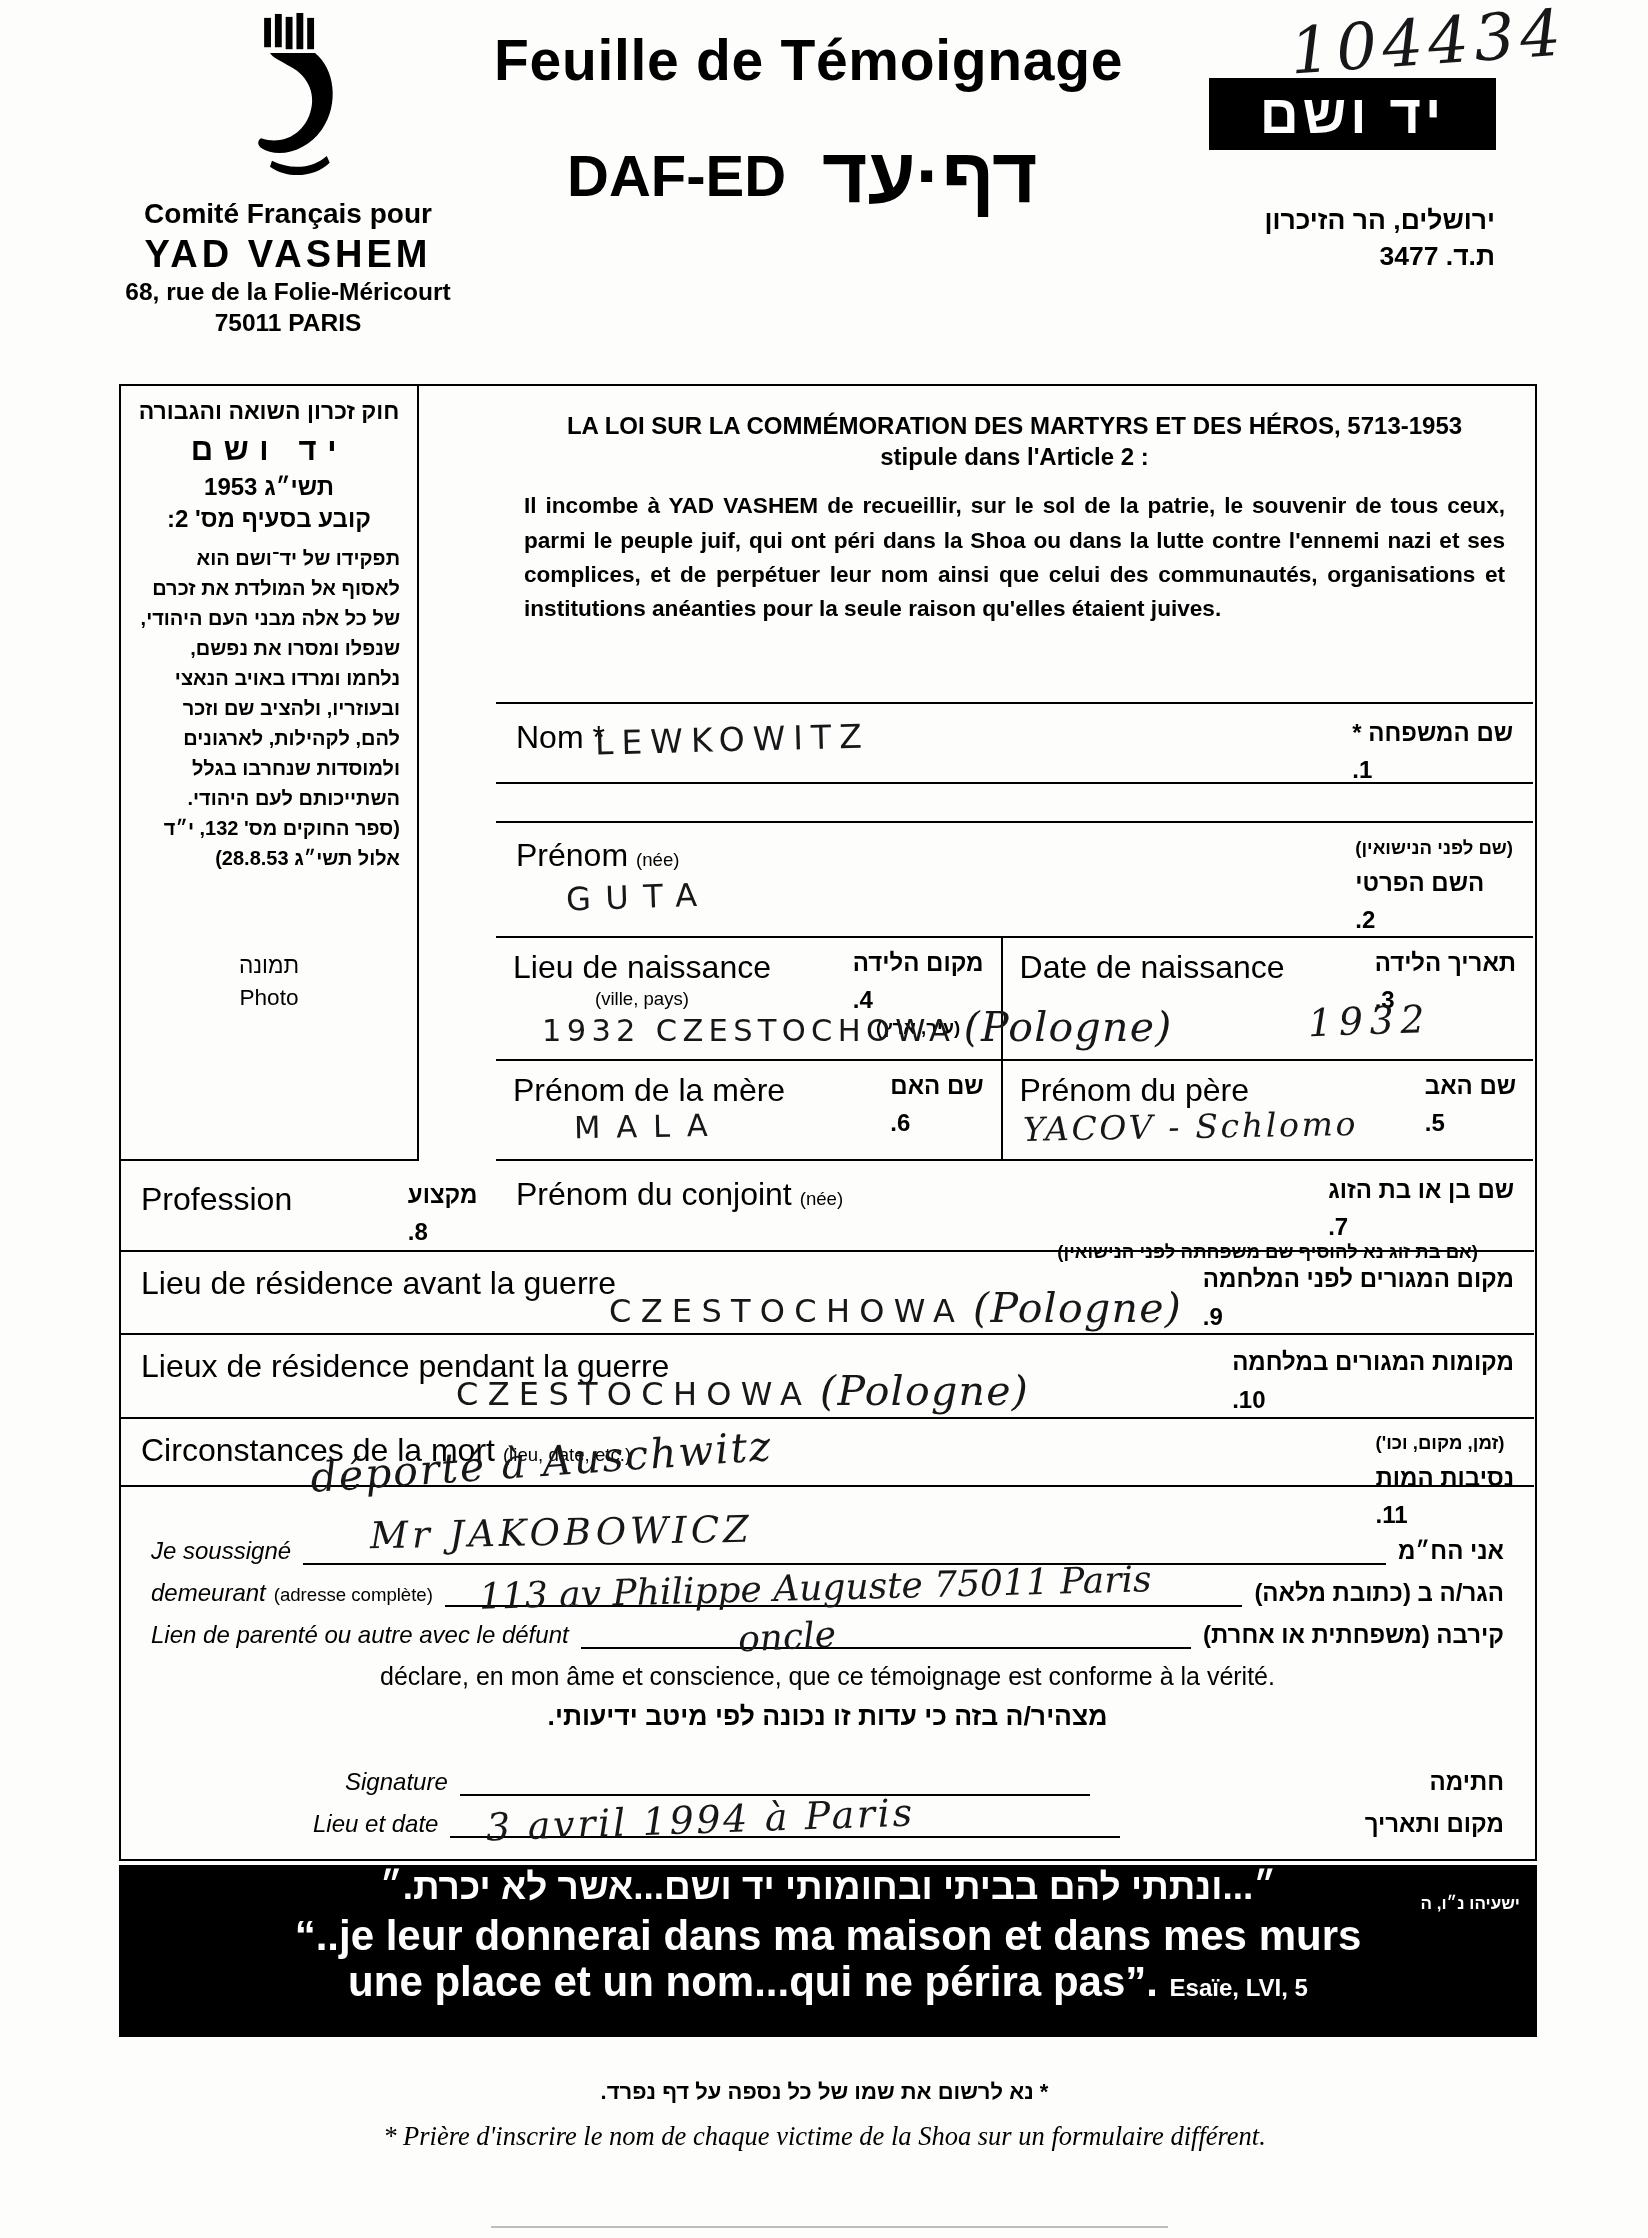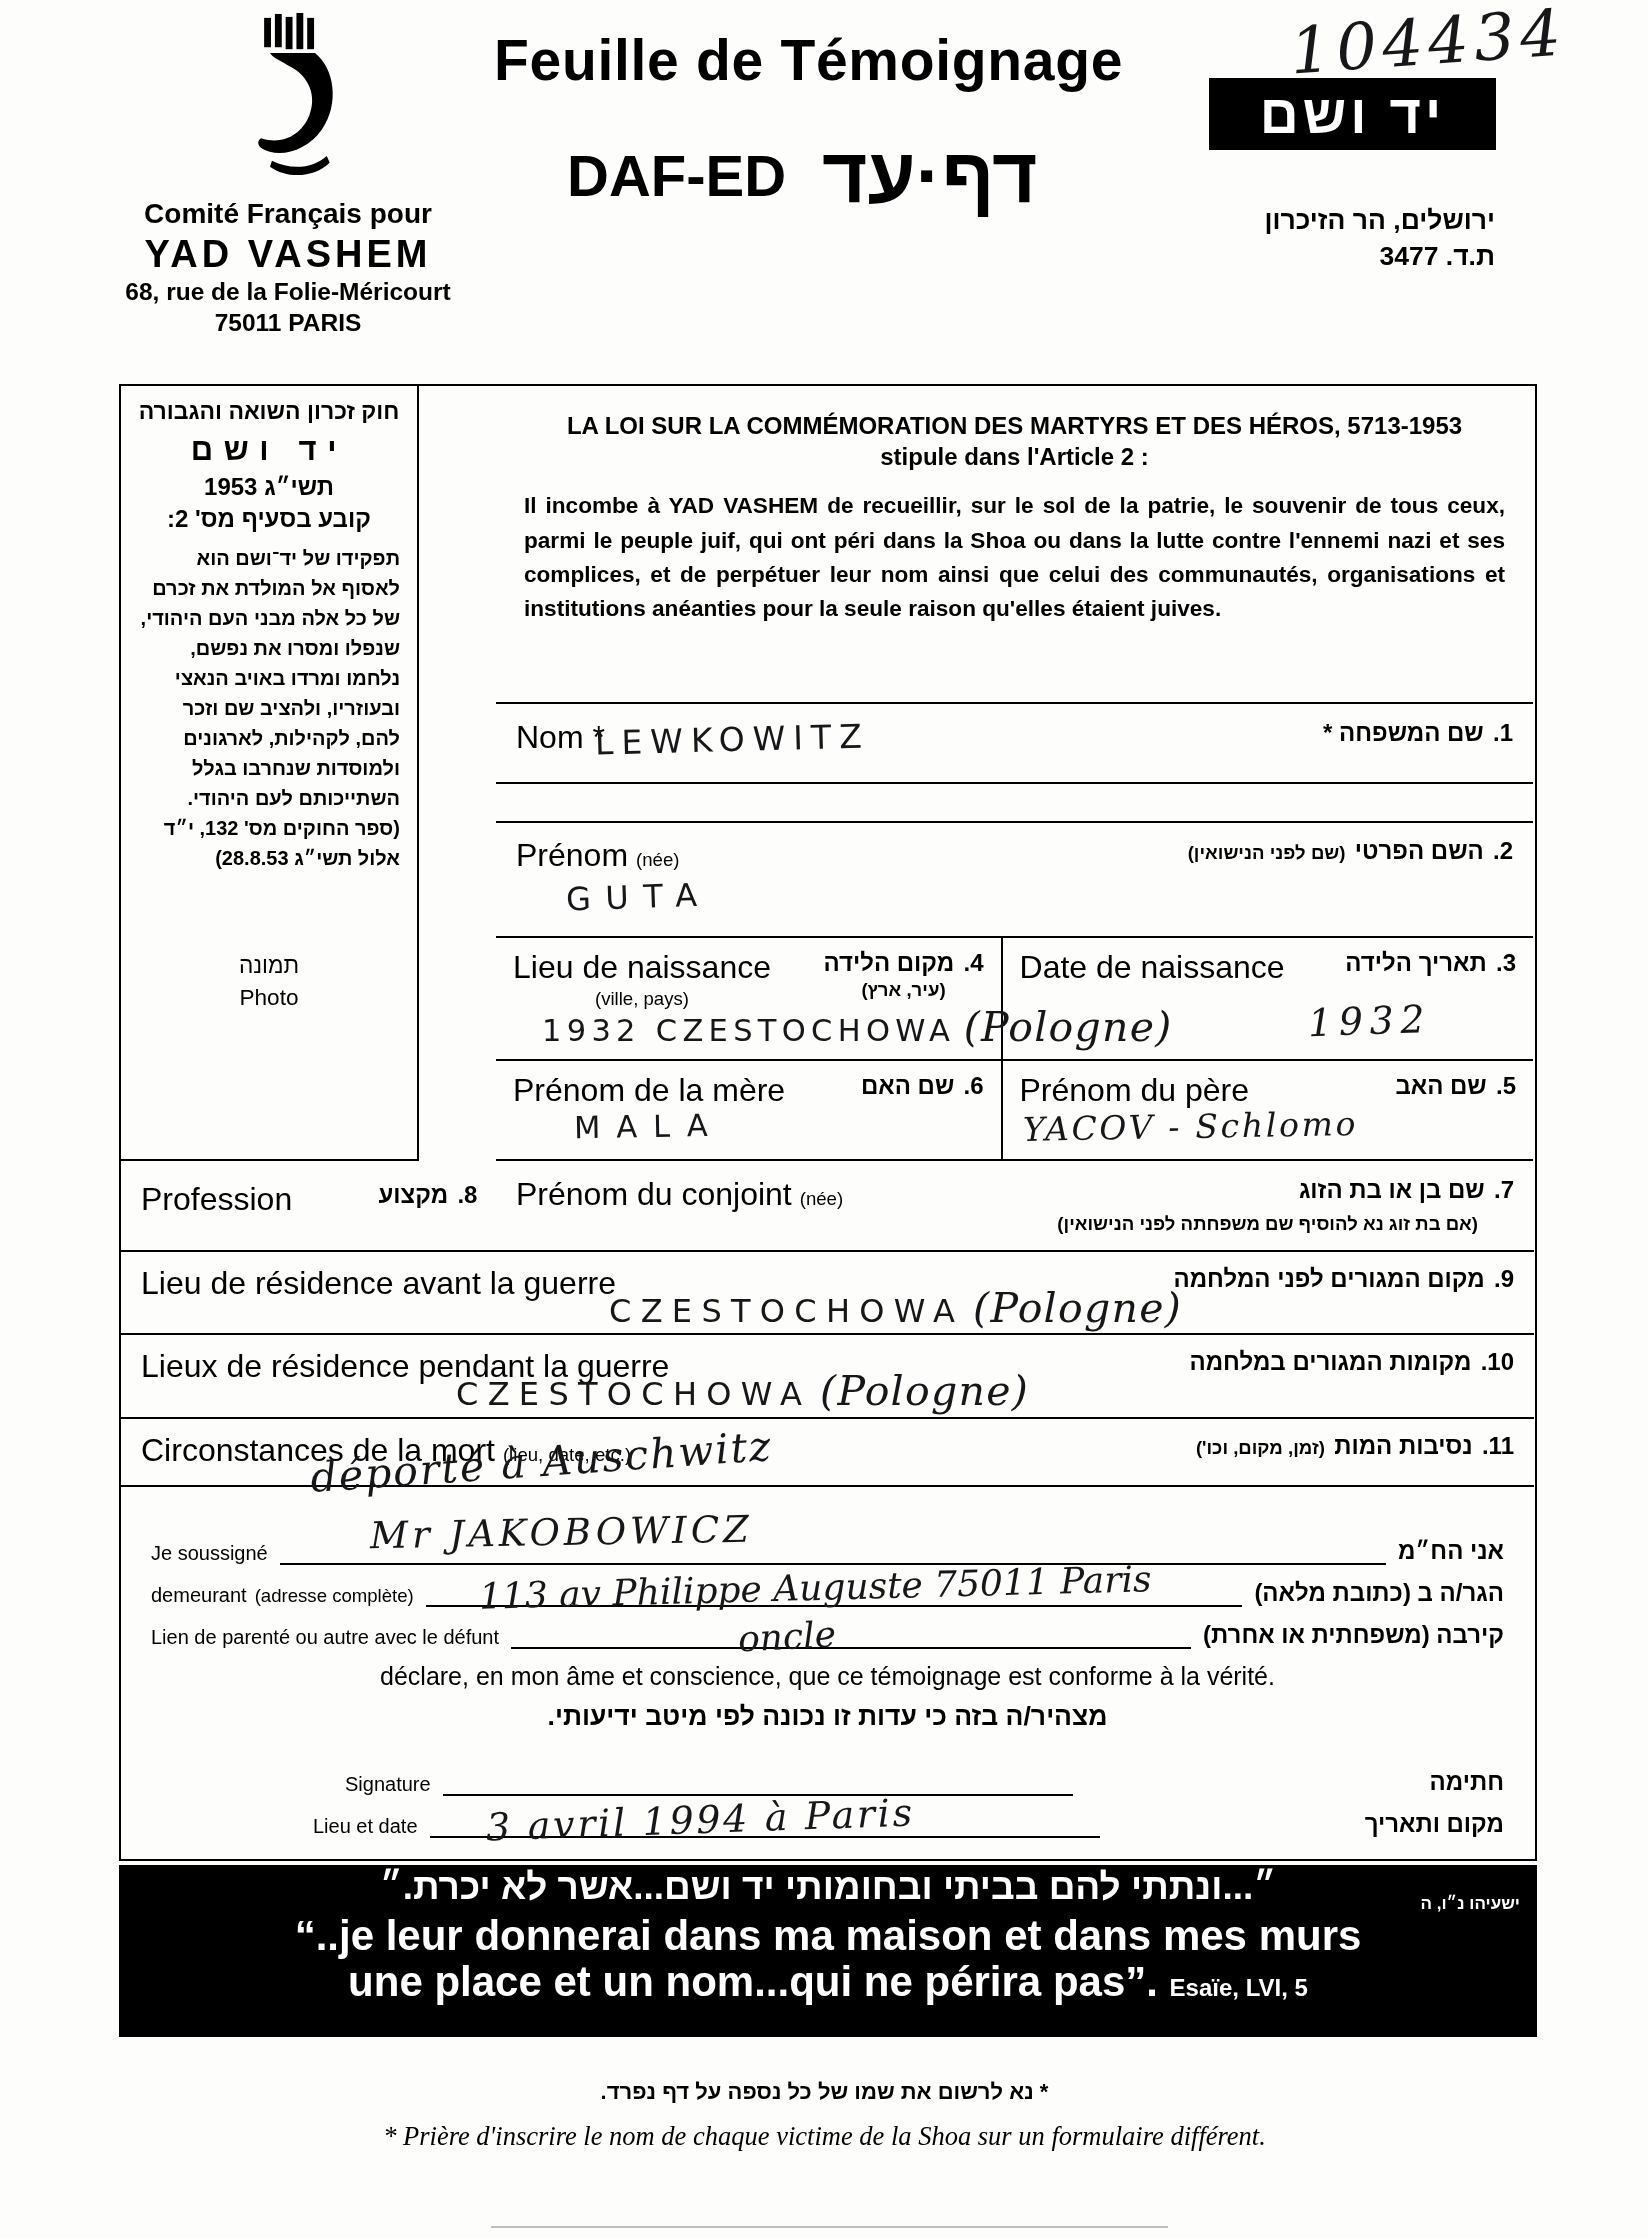--- a/index.html
+++ b/index.html
@@ -58,21 +58,21 @@
   .r11 { left:0; width:1413px; top:1033px; height:68px; }
   .decl{ left:0; width:1413px; top:1117px; height:354px; border-bottom:none; }
 
   .line-flex { display:flex; justify-content:space-between; align-items:flex-start; padding:13.3px 20px 0 20px; }
   .lbl { font-size:32px; }
   .lbl-sub { font-size:18.6px; }
   .he { font-weight:bold; }
   .he-main { font-size:24px; font-weight:bold; }
   .he-sub { font-size:18.6px; font-weight:bold; }
   .num { font-size:24px; font-weight:bold; }
-  .he-group { display:flex; align-items:baseline; gap:9.3px; }
+  .he-group { display:flex; align-items:baseline; gap:9.3px;flex-direction:column; }
   .fr-inline { display:flex; align-items:baseline; gap:8px; }
   .stack { display:flex; flex-direction:column; align-items:center; gap:2.7px; }
 
   .r1-top { height:80px; border-bottom:2px solid #000; display:flex; justify-content:space-between; padding:14.6px 20px 0 20px; }
   .nom-hw { left:99px; top:16px; font-size:33px; transform:rotate(-1.5deg); }
   .prenom-hw { left:70px; top:54px; font-size:32px; letter-spacing:14.6px; transform:rotate(-2deg); }
 
   .r34, .r56 { display:flex; }
   .cell { position:relative; height:100%; }
   .cell-l { width:507px; border-right:2px solid #000; }
@@ -89,21 +89,21 @@
   .cell-conj { flex:1; padding:10.6px 20px 0 20px; }
   .conj-l2 { text-align:right; padding-right:36px; direction:rtl; }
 
   .res9-hw  { left:488px; top:32px; font-size:32px; }
   .res10-hw { left:335px; top:32px; font-size:32px; }
   .res-hw-caps { letter-spacing:9.3px; }
   .mort-hw { left:189px; top:18.6px; font-size:41px; transform:rotate(-4deg); letter-spacing:2px; }
 
   .decl { padding:0 30px; position:absolute; }
   .dline { display:flex; align-items:flex-end; height:42px; }
-  .dline .lbl { font-size:20px; }
+  .dline .lbl { font-size:24px;font-style:italic; }
   .dline .he { font-size:24px; }
   .fill-line { flex:1; border-bottom:2px solid #000; margin:0 12px; align-self:flex-end; height:26.5px; }
   .da { margin-top:20px; } .db {} .dc {}
   .dcenter { text-align:center; font-size:25px; margin-top:13.3px; }
   .dcenter.heb { font-size:26.5px; font-weight:bold; margin-top:9.3px; }
   .dsig { margin-top:22.6px; padding-left:194px; }
   .line-seg { width:630px; border-bottom:2px solid #000; margin-left:12px; height:26.5px; }
   .dsig .sp, .ddate .sp { flex:1; }
   .ddate { padding-left:162px; }
   .line-seg2 { width:670px; border-bottom:2px solid #000; margin-left:12px; height:26.5px; }

